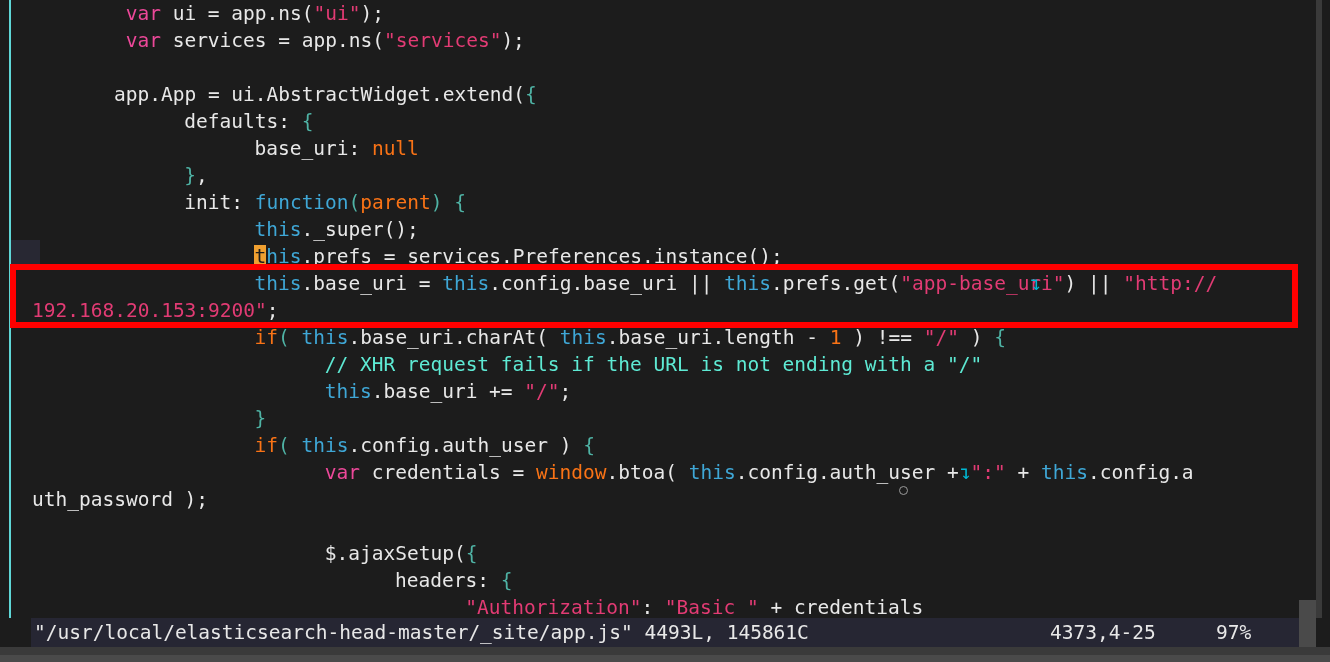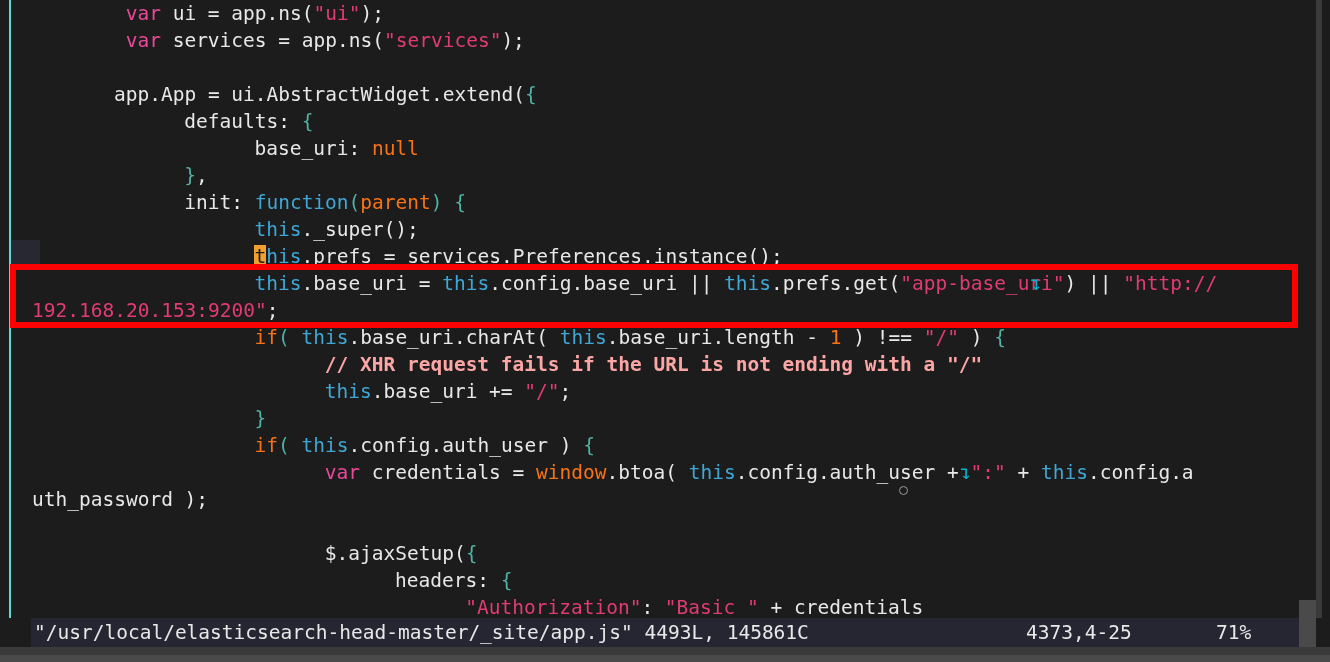--- a/index.html
+++ b/index.html
@@ -50,21 +50,21 @@
     padding-left: 32px;
     position: relative;
   }
 
   
   .kw     { color: #ec4899; }          
   .kw2    { color: #f97316; }          
   .str    { color: #e23b74; }          
   .punct  { color: #4fb3a5; }          
   .this   { color: #3fa7d6; }
-  .cmt    { color: #fca5a5; font-weight: bold; }          
+  .cmt    { color: #5eead4; }          
   .plain  { color: #e8e8e8; }
 
   
   .cursor {
     background: #f0a030;
     color: #1c1c1c;
   }
   
   .cursor-gutter {
     position: absolute;
@@ -120,21 +120,21 @@
     left: 31px; top: 618px;
     width: 1268px; height: 29px;
     background: #262633;
     color: #e8e8e8;
     font-family: "DejaVu Sans Mono", "Liberation Mono", monospace;
     font-size: 19.5px;
     line-height: 29px;
     white-space: pre;
   }
   .sl-file   { position: absolute; left: 3px;    top: 0; }
-  .sl-ruler  { position: absolute; left: 995px; top: 0; }
+  .sl-ruler  { position: absolute; left: 1019px; top: 0; }
   .sl-pct    { position: absolute; left: 1185px; top: 0; }
 
   .statusline-gutter {
     position: absolute;
     left: 0; top: 618px; width: 31px; height: 29px;
     background: #1c1c1c;
   }
 
   
   .bottom-strip {
@@ -170,18 +170,18 @@
   <div class="scrollbar-track"></div>
   <div class="scroll-bottom-block"></div>
 
   <div class="redbox"></div>
   <div class="pointer-dot"></div>
 
   <div class="statusline-gutter"></div>
   <div class="statusline">
     <span class="sl-file">"/usr/local/elasticsearch-head-master/_site/app.js" 4493L, 145861C</span>
     <span class="sl-ruler">4373,4-25</span>
-    <span class="sl-pct">71%</span>
+    <span class="sl-pct">97%</span>
   </div>
 
   <div class="bottom-strip"></div>
   <div class="bottom-strip-inner"></div>
 </div>
 
 </body></html>

